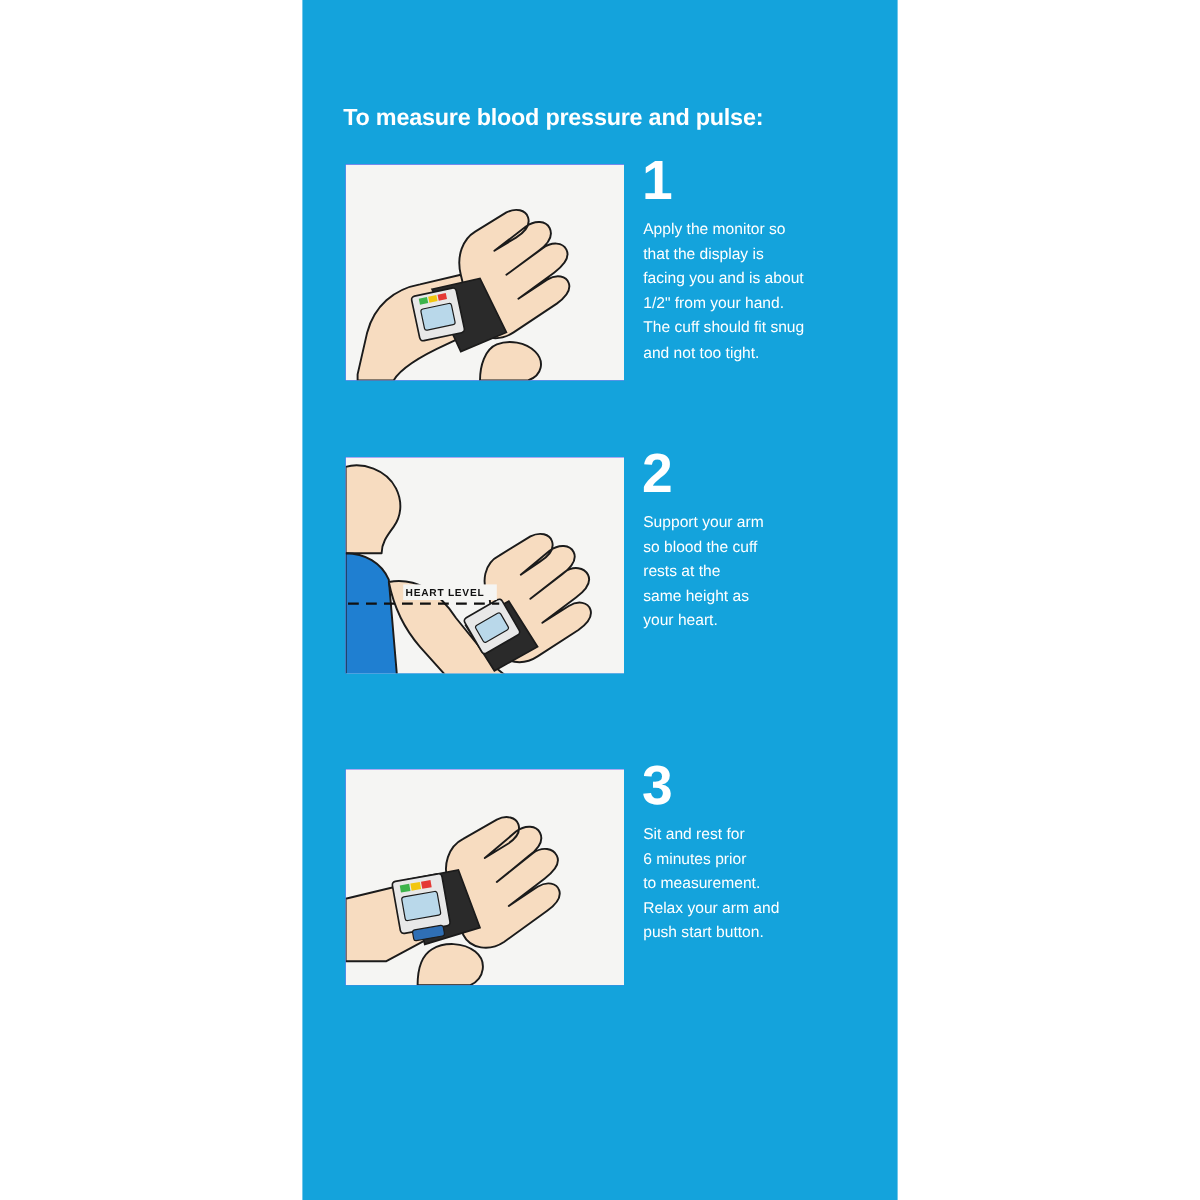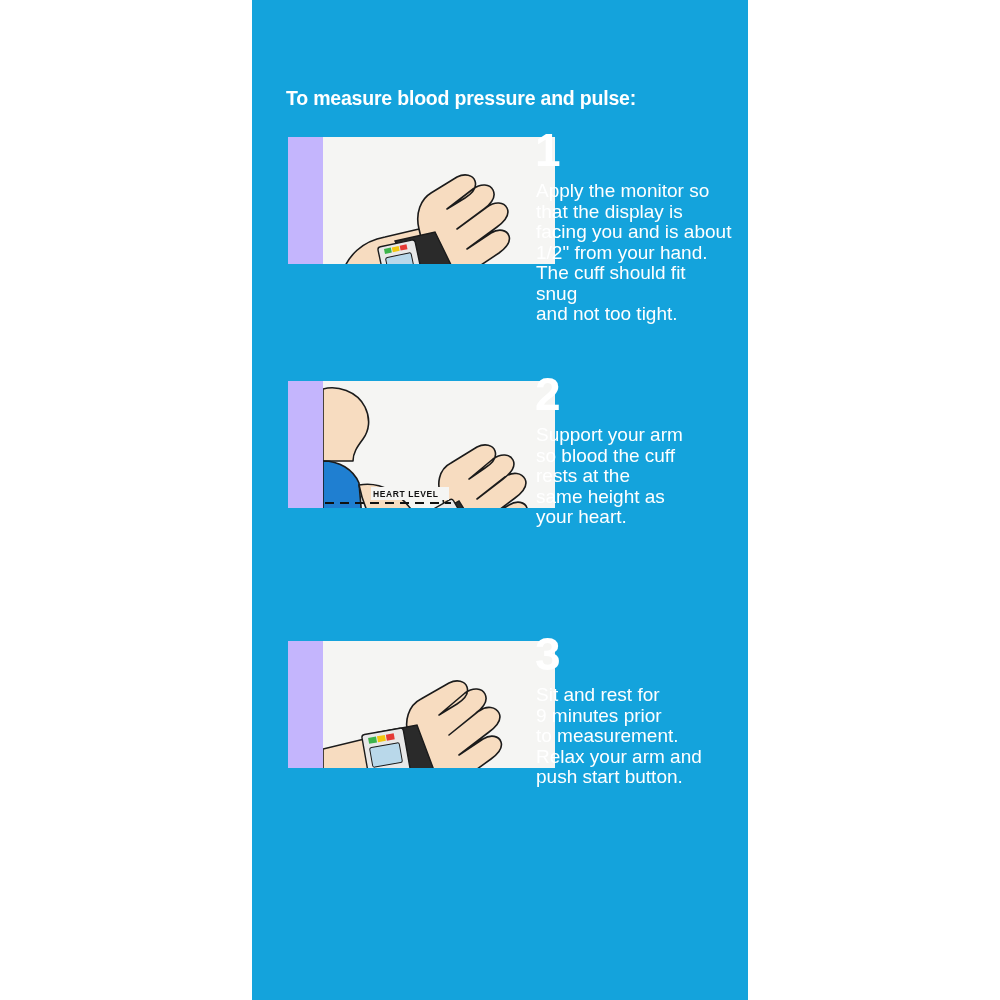--- a/index.html
+++ b/index.html
@@ -39,44 +39,43 @@
   }
   .step-1 { top: 137px; }
   .step-2 { top: 381px; }
   .step-3 { top: 641px; }
 
   .illus {
     position: absolute;
     left: 36px;
     top: 0;
     width: 232px;
-    height: 127px;
-    background: #c4b5fd;
+    height: 180px;
+    background: #8b5cf6;
     overflow: hidden;
-    padding-left: 35px;
   }
   .illus svg { display: block; }
 
   .num {
     position: absolute;
     left: 283px;
     top: -10px;
     color: #ffffff;
     font-size: 46px;
     font-weight: bold;
     line-height: 1;
     letter-spacing: -1px;
   }
   .body-text {
     position: absolute;
     left: 284px;
     top: 44px;
     width: 196px;
     color: #ffffff;
-    font-size: 19px;
+    font-size: 13px;
     line-height: 20.5px;
     white-space: pre-line;
   }
 </style>
 </head>
 <body>
 
 <div id="poster">
 
   <div id="title">To measure blood pressure and pulse:</div>
@@ -182,19 +181,19 @@
           <rect x="48" y="94" width="8" height="6" fill="#3cb44b"></rect>
           <rect x="57" y="94" width="8" height="6" fill="#f2c60d"></rect>
           <rect x="66" y="94" width="8" height="6" fill="#e53935"></rect>
         </g>
 
         <rect x="56" y="132" width="26" height="9" rx="2" transform="rotate(-10 69 136)" fill="#2f6fb5" stroke="#1b1b1b" stroke-width="1"></rect>
       </svg>
     </div>
     <div class="num">3</div>
     <div class="body-text">Sit and rest for
-9 minutes prior
+6 minutes prior
 to measurement.
 Relax your arm and
 push start button.</div>
   </div>
 
 </div>
 
 </body></html>

